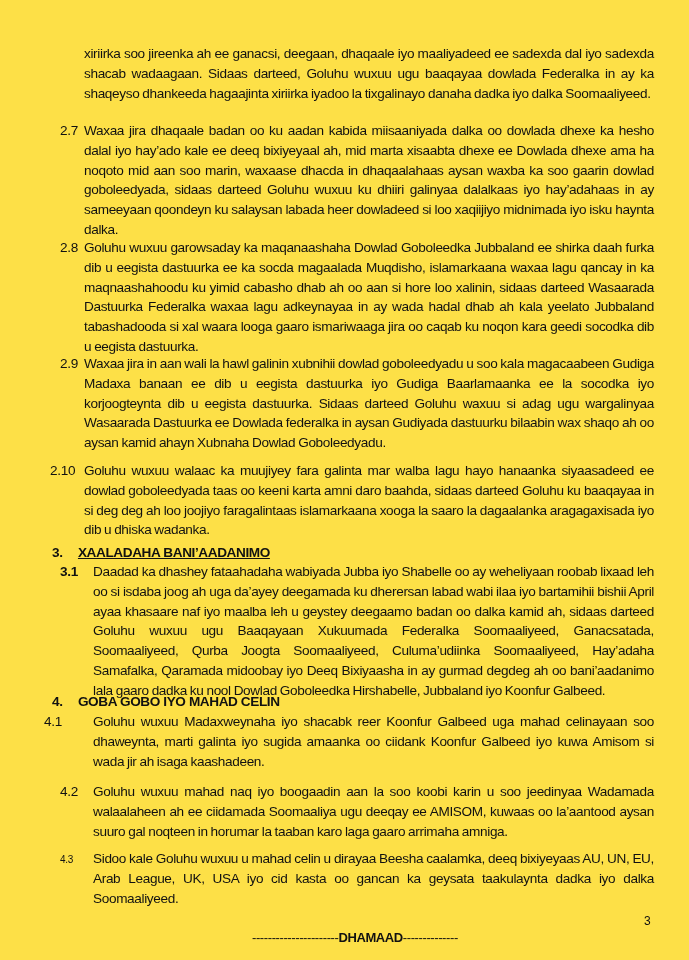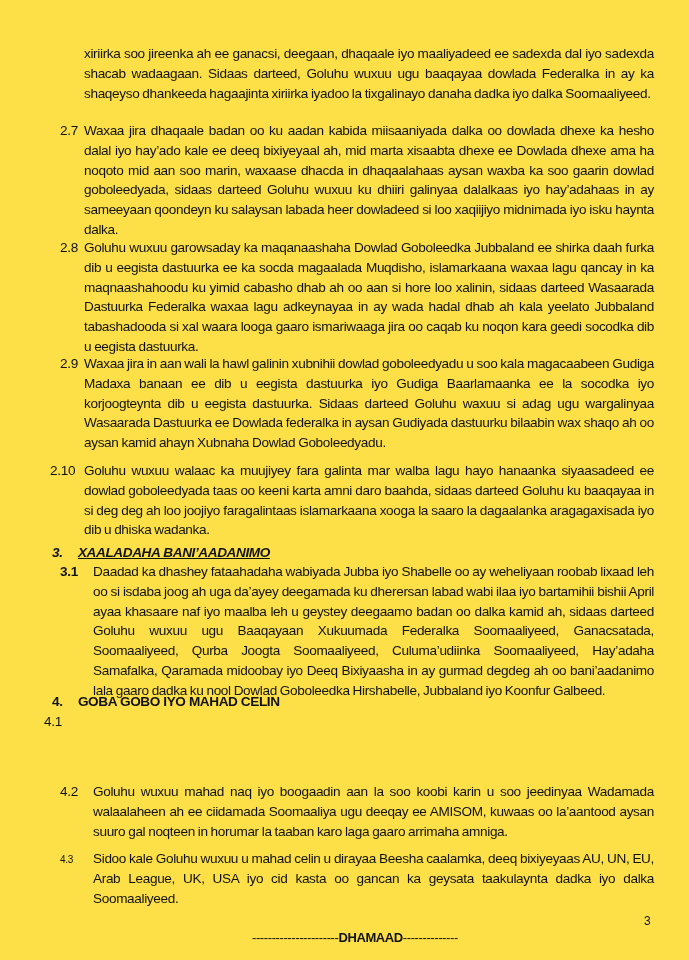--- a/index.html
+++ b/index.html
@@ -34,34 +34,35 @@
 
   <span class="num" style="left:60px; top:238px;">2.8</span>
   <div class="para lastline" style="left:84px; top:238px; width:570px;">Goluhu wuxuu garowsaday ka maqanaashaha Dowlad Goboleedka Jubbaland ee shirka daah furka dib u eegista dastuurka ee ka socda magaalada Muqdisho, islamarkaana waxaa lagu qancay in ka maqnaashahoodu ku yimid cabasho dhab ah oo aan si hore loo xalinin, sidaas darteed Wasaarada Dastuurka Federalka    waxaa lagu adkeynayaa in ay wada hadal dhab ah kala yeelato Jubbaland tabashadooda si xal waara looga gaaro ismariwaaga jira oo caqab ku noqon kara geedi socodka dib u eegista dastuurka.</div>
 
   <span class="num" style="left:60px; top:354px;">2.9</span>
   <div class="para lastline" style="left:84px; top:354px; width:570px;">Waxaa jira in aan wali la hawl galinin xubnihii dowlad goboleedyadu u soo kala magacaabeen Gudiga Madaxa banaan ee dib u eegista dastuurka iyo Gudiga Baarlamaanka ee la socodka iyo korjoogteynta dib u eegista dastuurka. Sidaas darteed Goluhu waxuu si adag ugu wargalinyaa Wasaarada Dastuurka ee Dowlada federalka in aysan Gudiyada dastuurku bilaabin wax shaqo ah oo aysan kamid ahayn Xubnaha Dowlad Goboleedyadu.</div>
 
   <span class="num" style="left:50px; top:461px;">2.10</span>
   <div class="para lastline" style="left:84px; top:461px; width:570px;">Goluhu wuxuu walaac ka muujiyey fara galinta mar walba lagu hayo hanaanka siyaasadeed ee dowlad goboleedyada taas oo keeni karta amni daro baahda, sidaas darteed  Goluhu ku baaqayaa in si deg deg ah loo joojiyo faragalintaas islamarkaana xooga la saaro la dagaalanka aragagaxisada iyo dib u dhiska wadanka.</div>
 
-  <div class="heading" style="left:52px; top:543px;font-style:italic;">
+  <div class="heading" style="left:52px; top:543px;">
     <span>3.</span>
     <span class="htext-u" style="margin-left:12px;">XAALADAHA BANI’AADANIMO</span>
   </div>
 
   <span class="num bold" style="left:60px; top:562px;">3.1</span>
   <div class="para lastline" style="left:93px; top:562px; width:561px;">Daadad ka dhashey fataahadaha wabiyada Jubba iyo Shabelle oo ay weheliyaan roobab lixaad leh oo si isdaba joog ah uga da’ayey deegamada ku dherersan labad wabi ilaa iyo bartamihii bishii April ayaa khasaare naf iyo maalba leh u geystey deegaamo badan oo dalka kamid ah, sidaas darteed Goluhu wuxuu ugu Baaqayaan Xukuumada Federalka Soomaaliyeed, Ganacsatada, Soomaaliyeed, Qurba Joogta Soomaaliyeed, Culuma’udiinka Soomaaliyeed, Hay’adaha Samafalka, Qaramada midoobay iyo Deeq Bixiyaasha in ay gurmad degdeg ah oo bani’aadanimo lala gaaro dadka ku nool Dowlad Goboleedka Hirshabelle, Jubbaland iyo Koonfur Galbeed.</div>
 
   <div class="heading" style="left:52px; top:692px;">
     <span>4.</span>
     <span style="margin-left:12px;">GOBA GOBO IYO MAHAD CELIN</span>
   </div>
 
   <span class="num" style="left:44px; top:712px;">4.1</span>
+  <div class="para lastline" style="left:93px; top:712px; width:561px;">Goluhu wuxuu Madaxweynaha iyo shacabk reer Koonfur Galbeed uga mahad celinayaan soo dhaweynta, marti galinta iyo sugida amaanka oo ciidank Koonfur Galbeed iyo kuwa Amisom  si wada jir ah isaga kaashadeen.</div>
 
   <span class="num" style="left:60px; top:782px;">4.2</span>
   <div class="para lastline" style="left:93px; top:782px; width:561px;">Goluhu wuxuu mahad naq iyo boogaadin aan la soo koobi karin u soo jeedinyaa Wadamada walaalaheen ah ee ciidamada Soomaaliya ugu deeqay ee AMISOM, kuwaas oo la’aantood aysan suuro gal noqteen in horumar la taaban karo laga gaaro arrimaha amniga.</div>
 
   <span class="num" style="left:60px; top:850px; font-size:10px;">4.3</span>
   <div class="para lastline" style="left:93px; top:849px; width:561px;">Sidoo kale Goluhu wuxuu u mahad celin u dirayaa Beesha caalamka, deeq bixiyeyaas AU, UN, EU, Arab League, UK, USA iyo cid kasta oo gancan ka geysata taakulaynta dadka iyo dalka Soomaaliyeed.</div>
 
   <span class="pagenum" style="left:644px; top:914px;">3</span>
 
   <div class="footer" style="left:252px; top:930px;">

